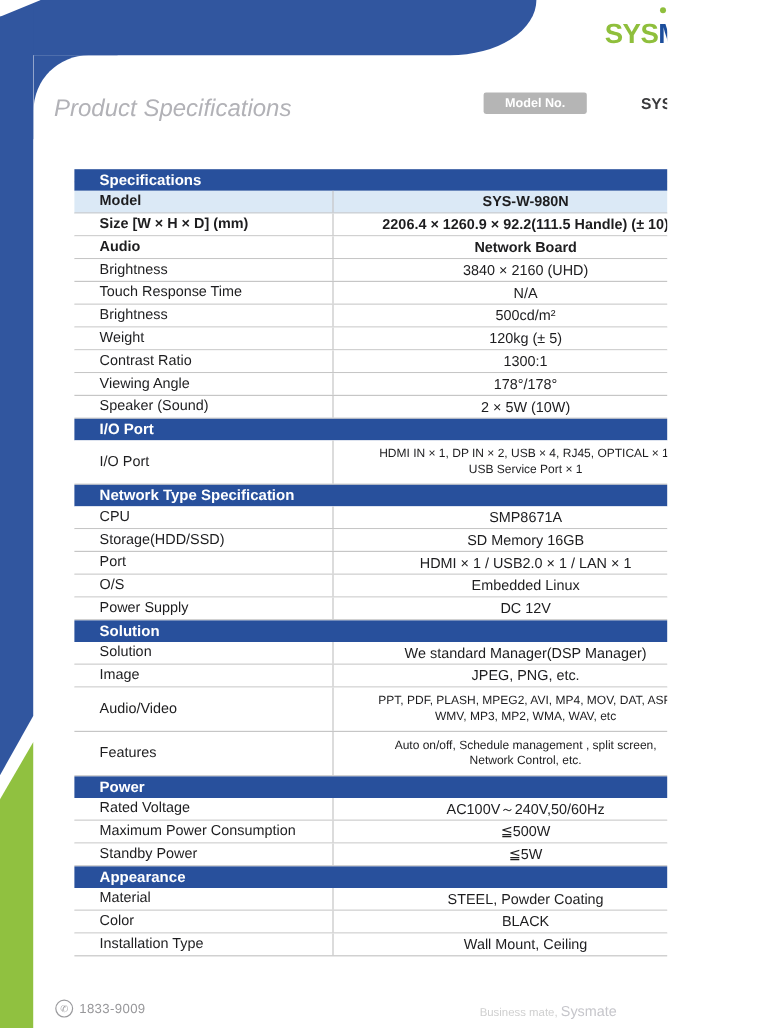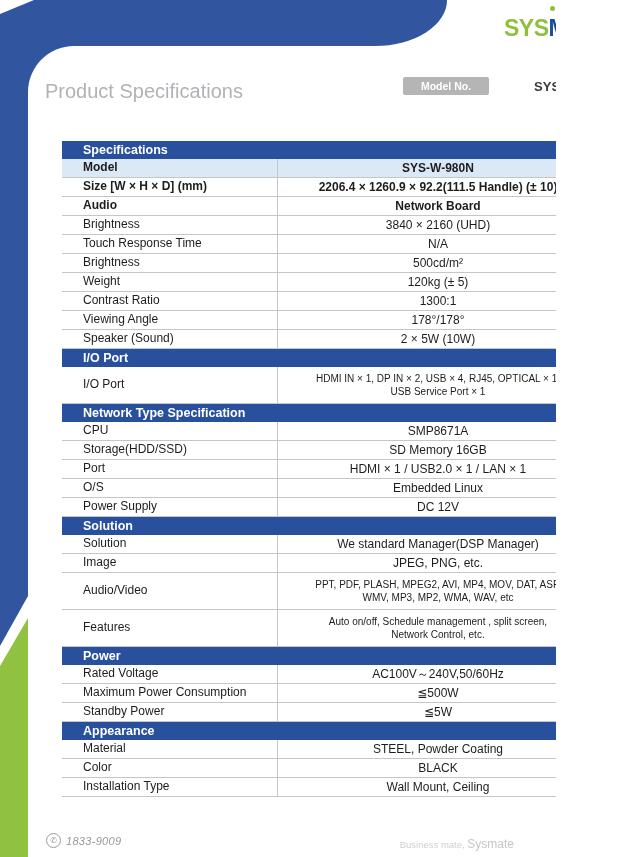--- a/index.html
+++ b/index.html
@@ -21,21 +21,21 @@
   
   .logo{position:absolute;left:504px;top:9px;font-weight:800;font-size:23px;letter-spacing:-0.5px;
         white-space:nowrap;line-height:34px;}
   .logo .sys{color:#8fbf3c;}
   .logo .ate{color:#1c4e9c;}
   .logo .m{color:#1c4e9c;position:relative;display:inline-block;padding-top:2px;}
   .logo .m::before,.logo .m::after{content:"";position:absolute;width:5px;height:5px;border-radius:50%;top:-3px;}
   .logo .m::before{left:1px;background:#8fbf3c;}
   .logo .m::after{right:1px;background:#1c4e9c;}
 
-  .page-title{position:absolute;left:45px;top:80px;font-size:20px;color:#b2b2b7;}
+  .page-title{position:absolute;left:45px;top:80px;font-size:20px;color:#b2b2b7;font-style:italic;}
   .model-badge{position:absolute;left:403px;top:77px;width:86px;height:18px;background:#b5b5b5;
                border-radius:2px;color:#ffffff;font-size:10.5px;font-weight:700;
                display:flex;align-items:center;justify-content:center;}
   .model-number{position:absolute;left:527px;top:79px;width:92px;text-align:center;
                 font-size:13px;font-weight:600;color:#3a3a3c;}
 
   
   .table-top-rule{position:absolute;left:62px;top:151px;width:536px;height:1px;background:#dcdcdc;}
   .spec-table{position:absolute;left:62px;top:141px;width:536px;}
   .sec{background:#28509c;color:#ffffff;font-weight:700;font-size:12.5px;height:18px;
@@ -47,21 +47,21 @@
   .row:not(.tall) .v{white-space:nowrap;}
   .row.bold .l,.row.bold .v{font-weight:700;}
   .row.hl{background:#dbe9f6;}
   .row.tall{min-height:36px;}
   .row.tall .v{font-size:10px;white-space:pre-line;line-height:1.35;}
 
   
   .footer-left{position:absolute;left:46px;top:833px;display:flex;align-items:center;gap:5px;color:#98989b;}
   .phone-circle{width:13px;height:13px;border:1.2px solid #9a9a9d;border-radius:50%;
                 display:flex;align-items:center;justify-content:center;font-size:8px;line-height:1;color:#9a9a9d;}
-  .phone-number{font-size:11px;letter-spacing:0.3px;font-style:italic;}
+  .phone-number{font-size:11px;letter-spacing:0.3px;}
   .footer-right{position:absolute;right:42px;top:834px;white-space:nowrap;}
   .tag-small{font-size:9.5px;color:#cfcfcf;}
   .tag-brand{font-size:12px;color:#c6c6cb;}
 </style>
 </head>
 <body>
 
 <div class="page">
 
   <div class="corner-fill"></div>

